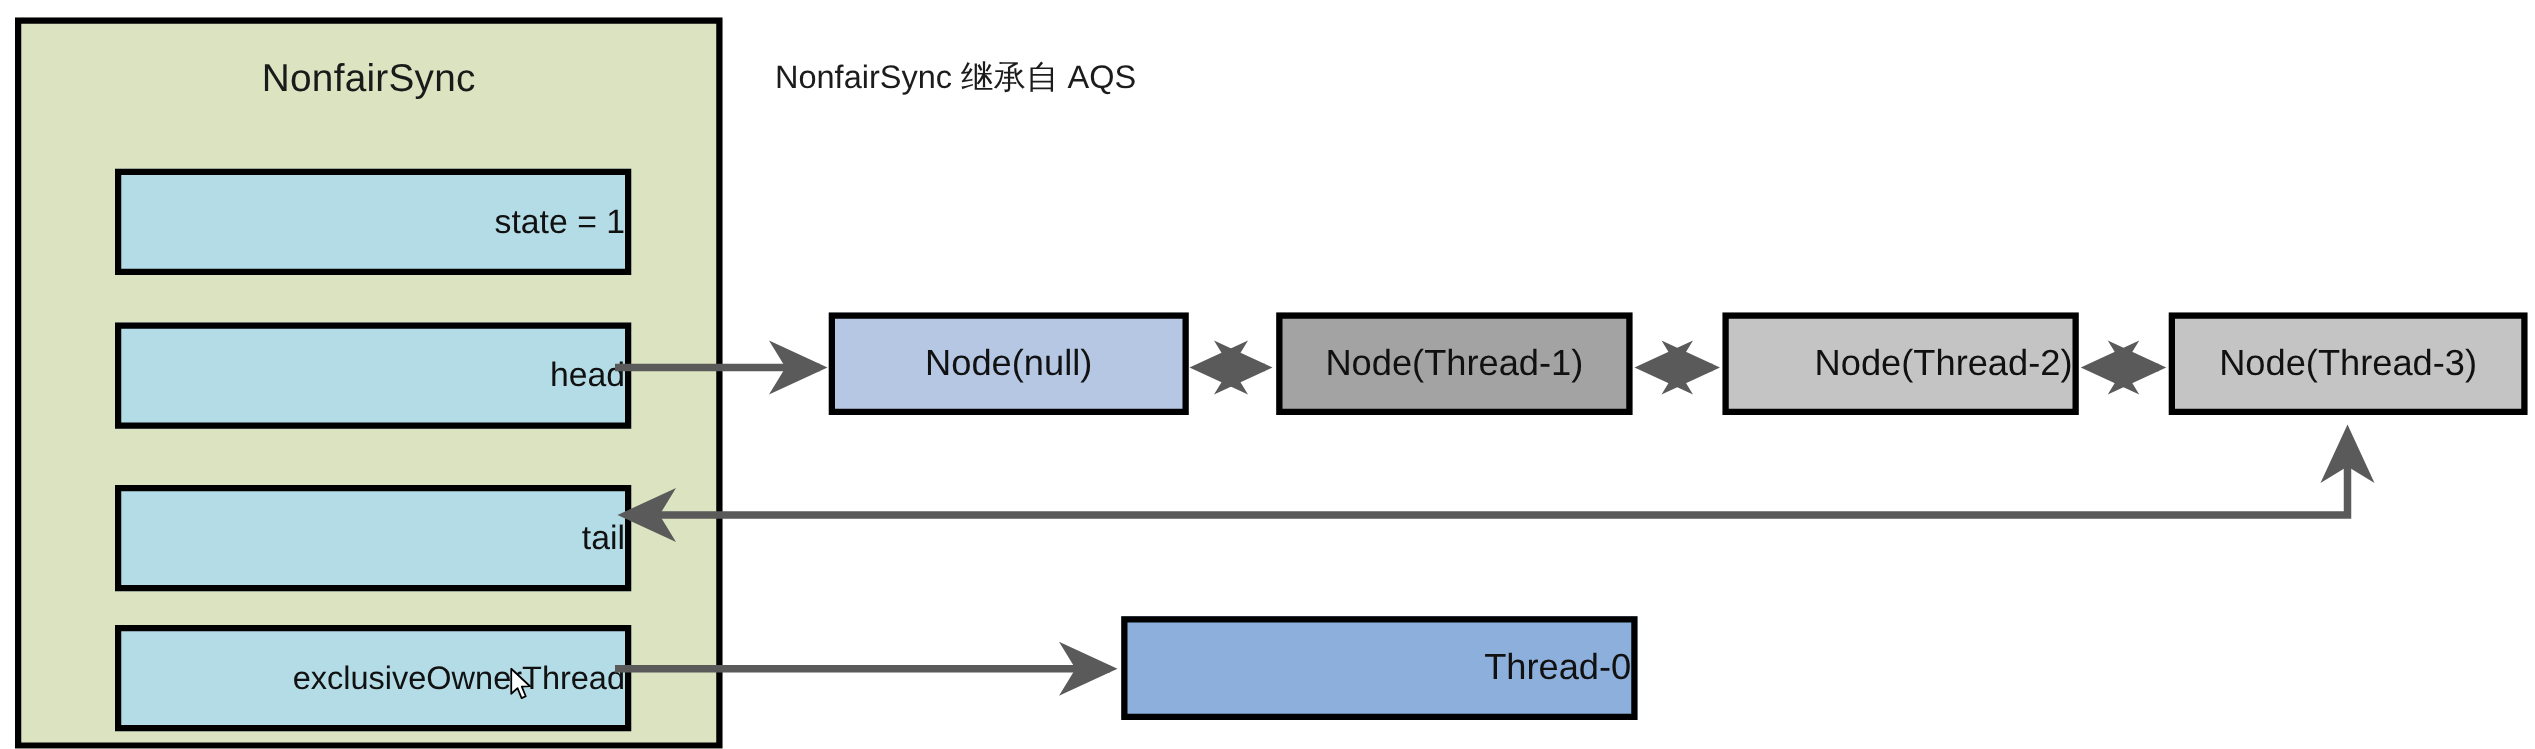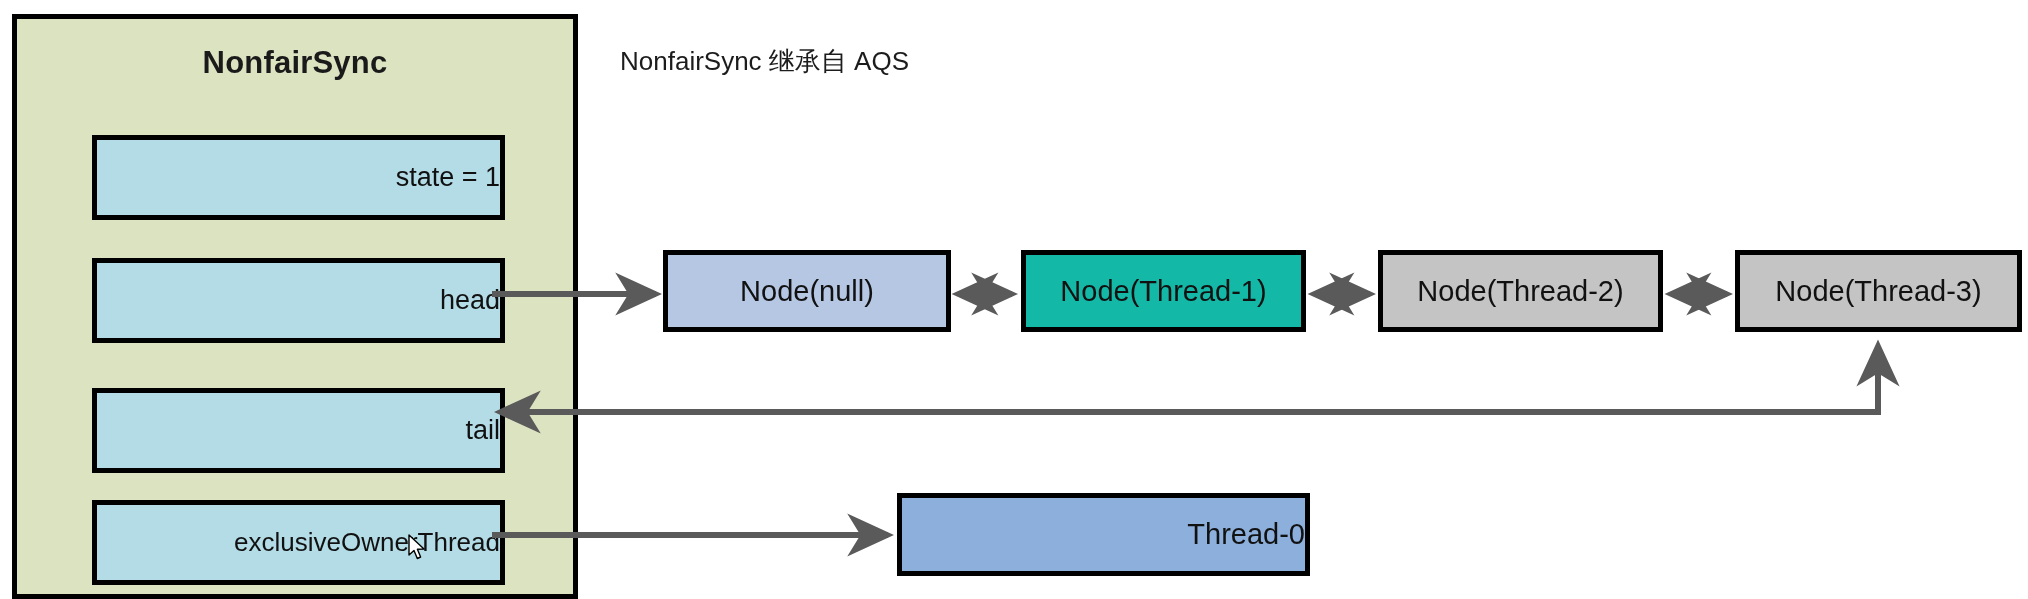--- a/index.html
+++ b/index.html
@@ -27,21 +27,21 @@
     border: 5px solid #000000;
     box-sizing: border-box;
   }
   .panel-title {
     position: absolute;
     left: 0;
     top: 26px;
     width: 100%;
     text-align: center;
     font-size: 31px;
-    font-weight: bold;
+    font-weight: normal;
     color: #1a1a1a;
     letter-spacing: 0.2px;
   }
 
   
   .field-box {
     position: absolute;
     left: 75px;
     width: 413px;
     height: 85px;
@@ -77,22 +77,22 @@
     border: 5px solid #000000;
     box-sizing: border-box;
     display: flex;
     align-items: center;
     justify-content: center;
     font-size: 29px;
     color: #111111;
     white-space: nowrap;
   }
   .node-0 { left: 663px; width: 288px; background: #b6c7e4; }
-  .node-1 { left: 1021px; width: 285px; background: #14b8a6; }
-  .node-2 { left: 1378px; width: 285px; background: #c4c4c4; }
+  .node-1 { left: 1021px; width: 285px; background: #a3a3a3; }
+  .node-2 { left: 1378px; width: 285px; background: #c4c4c4; justify-content: flex-end; }
   .node-3 { left: 1735px; width: 287px; background: #c4c4c4; }
 
   
   .thread-box {
     position: absolute;
     left: 897px;
     top: 493px;
     width: 413px;
     height: 83px;
     background: #8cafdc;

